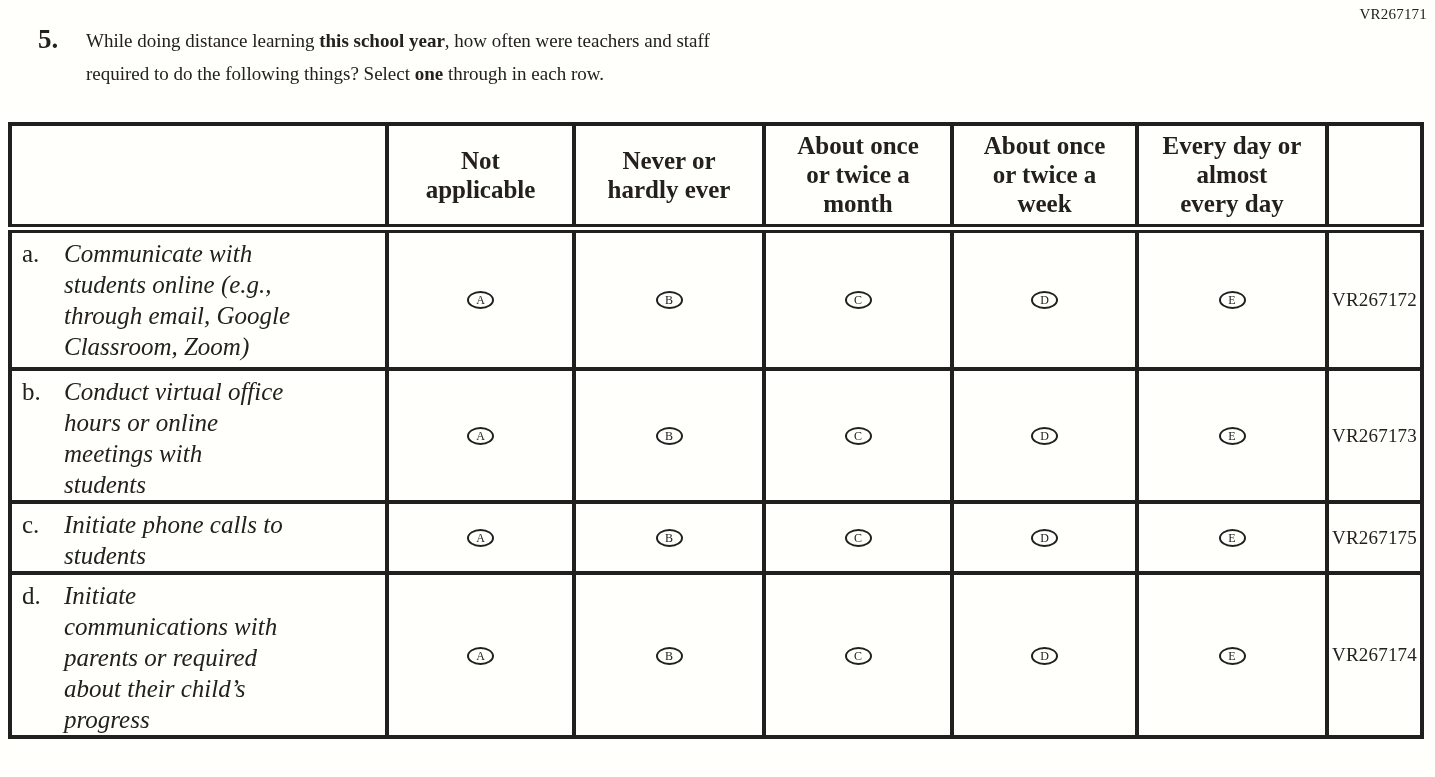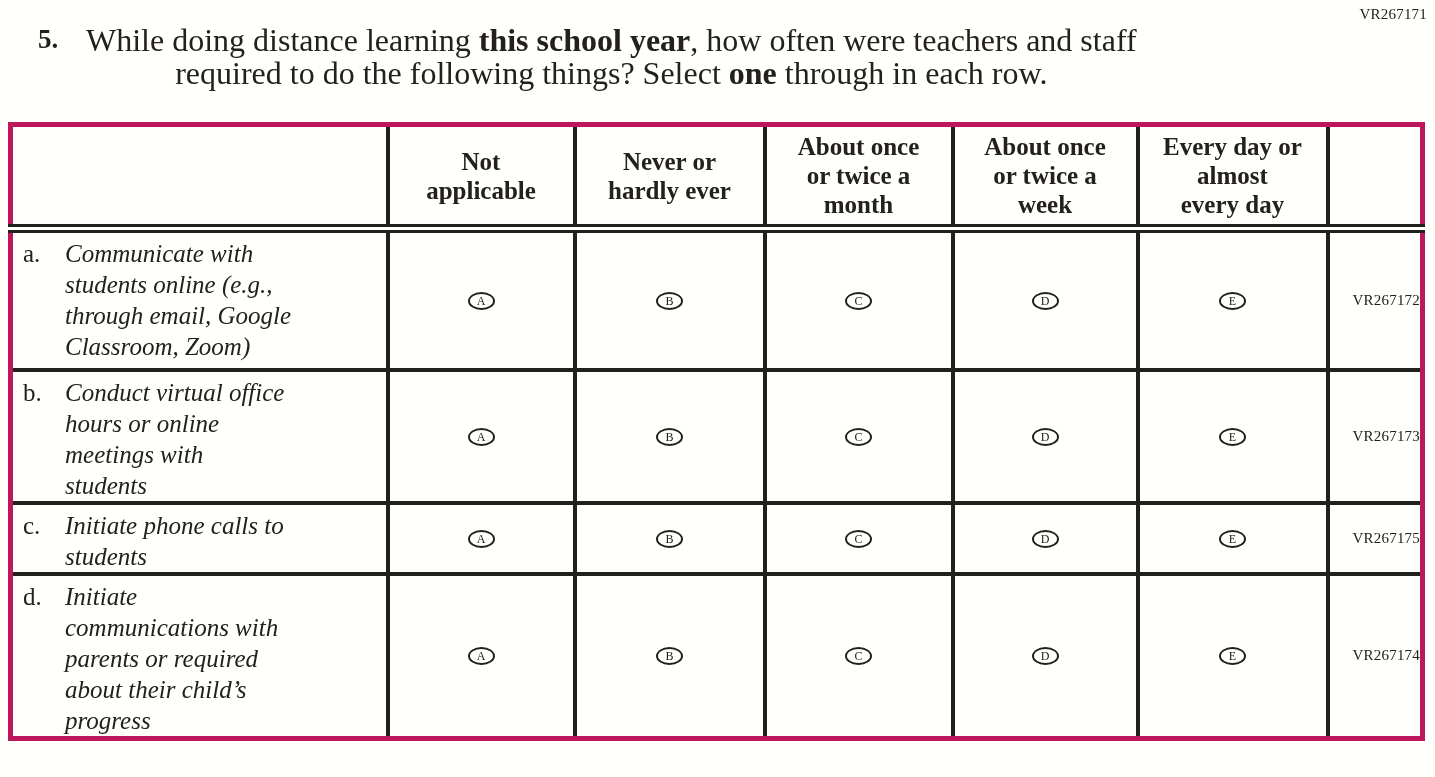--- a/index.html
+++ b/index.html
@@ -26,34 +26,33 @@
     display: flex;
     margin: 24px 0 0 38px;
   }
   .q-num {
     font-weight: bold;
     font-size: 27px;
     width: 48px;
     flex: none;
   }
   .q-text {
-    font-size: 32px;
+    font-size: 19px;
     line-height: 33px;
     white-space: pre-line;
     max-width: 1150px;
-    text-align: center;
   }
   .q-text b { font-weight: bold; }
 
   table.grid {
     border-collapse: collapse;
     table-layout: fixed;
     width: 1412px;
     margin: 32px 0 0 8px;
-    border: 5px solid #be185d;
+    border: 2px solid #be185d;
   }
   .grid th, .grid td {
     border: 4px solid #22201e;
     padding: 0;
   }
   .grid thead th {
     border-bottom: 9px double #22201e;
     font-size: 25px;
     font-weight: bold;
     text-align: center;
@@ -81,23 +80,23 @@
     width: 27px;
     height: 18px;
     border: 2px solid #22201e;
     border-radius: 50%;
     font-size: 12px;
     line-height: 14px;
     text-align: center;
     cursor: pointer;
   }
   td.code {
-    text-align: right;
+    text-align: center;
     vertical-align: middle;
-    font-size: 15px;
+    font-size: 19px;
     letter-spacing: 0.2px;
   }
 </style>
 </head>
 <body>
 
 <div class="page-code">VR267171</div>
 
 <div class="question">
   <div class="q-num">5.</div>

